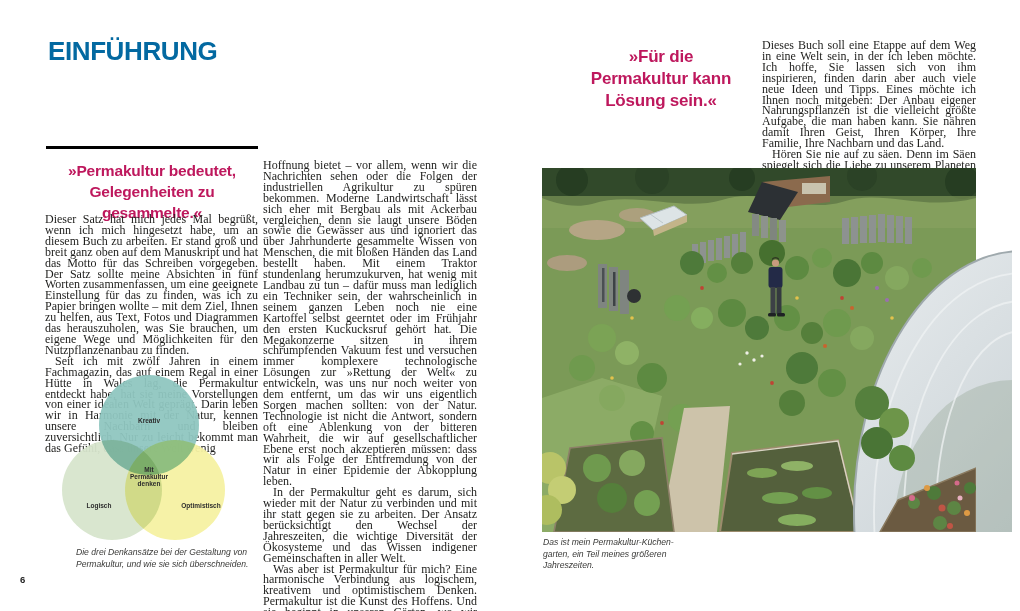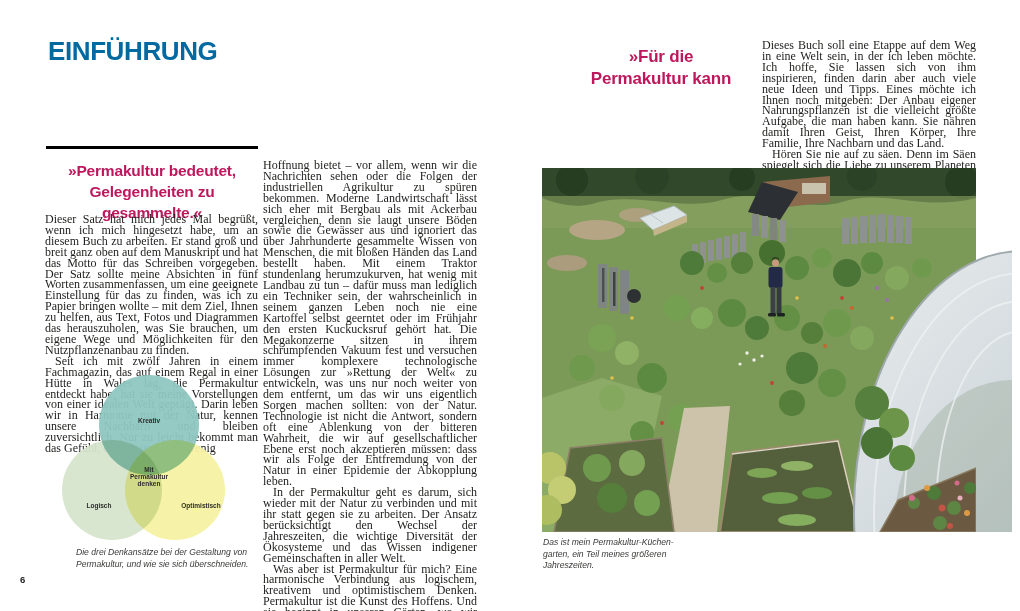--- a/index.html
+++ b/index.html
@@ -91,20 +91,21 @@
   <div class="abs bodycol col-middle">
     <p>Hoffnung bietet – vor allem, wenn wir die Nachrichten sehen oder die Folgen der industriellen Agrikultur zu spüren bekommen. Moderne Landwirtschaft lässt sich eher mit Bergbau als mit Ackerbau vergleichen, denn sie laugt unsere Böden sowie die Gewässer aus und ignoriert das über Jahrhunderte gesammelte Wissen von Menschen, die mit bloßen Händen das Land bestellt haben. Mit einem Traktor stundenlang herumzukurven, hat wenig mit Landbau zu tun – dafür muss man lediglich ein Techniker sein, der wahrscheinlich in seinem ganzen Leben noch nie eine Kartoffel selbst geerntet oder im Frühjahr den ersten Kuckucksruf gehört hat. Die Megakonzerne sitzen in ihrem schrumpfenden Vakuum fest und versuchen immer komplexere technologische Lösungen zur »Rettung der Welt« zu entwickeln, was uns nur noch weiter von dem entfernt, um das wir uns eigentlich Sorgen machen sollten: von der Natur. Technologie ist nicht die Antwort, sondern oft eine Ablenkung von der bitteren Wahrheit, die wir auf gesellschaftlicher Ebene erst noch akzeptieren müssen: dass wir als Folge der Entfremdung von der Natur in einer Epidemie der Abkopplung leben.</p>
     <p class="indent">In der Permakultur geht es darum, sich wieder mit der Natur zu verbinden und mit ihr statt gegen sie zu arbeiten. Der Ansatz berücksichtigt den Wechsel der Jahreszeiten, die wichtige Diversität der Ökosysteme und das Wissen indigener Gemeinschaften in aller Welt.</p>
     <p class="indent">Was aber ist Permakultur für mich? Eine harmonische Verbindung aus logischem, kreativem und optimistischem Denken. Permakultur ist die Kunst des Hoffens. Und sie beginnt in unseren Gärten, wo wir unsere Mikro-Ökosysteme schaffen, die uns Nahrung und der Natur eine Heimat bieten. Zugrunde liegt alledem buchstäblich der Untergrund, also der Boden. Er bildet die Basis unserer Existenz, hat unsere Vergangenheit geformt, nährt unsere Gegenwart und prägt unsere Zukunft.</p>
     <p class="indent">Eine positive Zukunft formen wir nicht mit Technologie, sondern mit dem Boden. Dabei hilft uns die Permakultur.</p>
   </div>
 
   <div class="abs pullquote pullquote-right">
     <div>»Für die</div>
     <div>Permakultur kann</div>
+    <div>Lösung sein.«</div>
   </div>
 
   <div class="abs bodycol col-intro">
     <p>Dieses Buch soll eine Etappe auf dem Weg in eine Welt sein, in der ich leben möchte. Ich hoffe, Sie lassen sich von ihm inspirieren, finden darin aber auch viele neue Ideen und Tipps. Eines möchte ich Ihnen noch mitgeben: Der Anbau eigener Nahrungspflanzen ist die vielleicht größte Aufgabe, die man haben kann. Sie nähren damit Ihren Geist, Ihren Körper, Ihre Familie, Ihre Nachbarn und das Land.</p>
     <p class="indent">Hören Sie nie auf zu säen. Denn im Säen spiegelt sich die Liebe zu unserem Planeten wider.</p>
   </div>
 
   <figure class="abs photo-fig">
     <svg viewBox="0 0 470 364" width="470" height="364">
       <defs>

